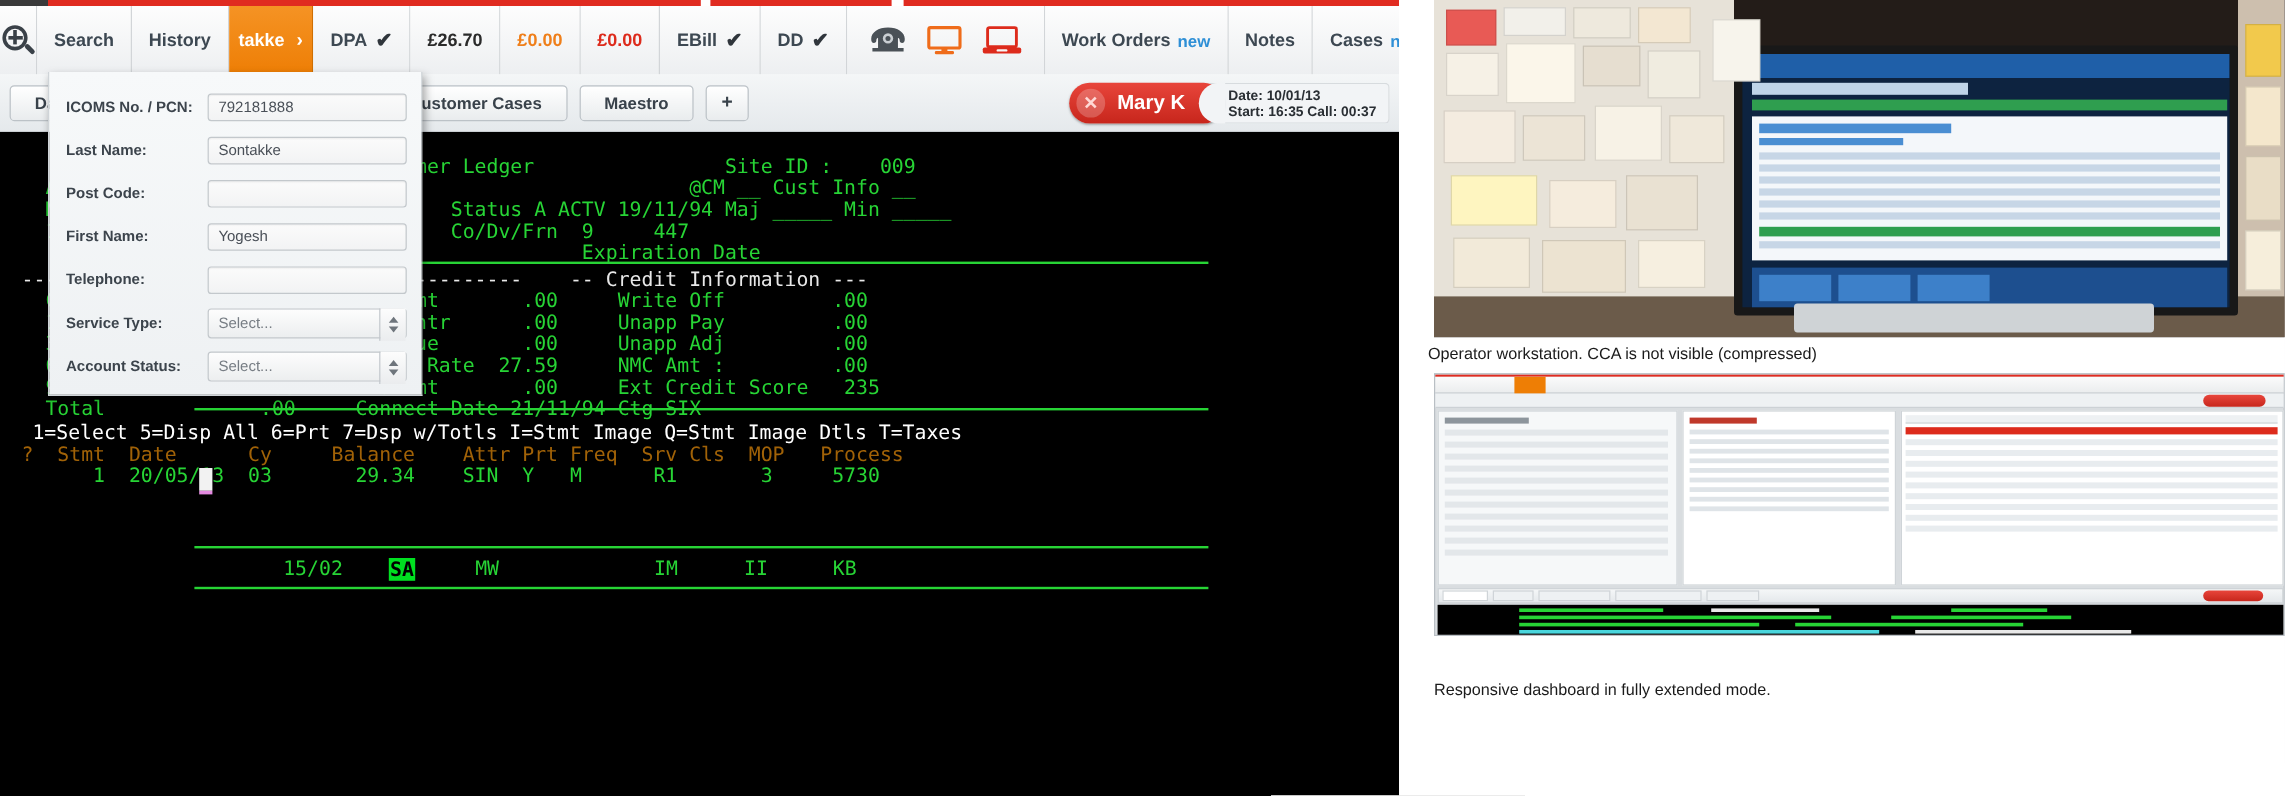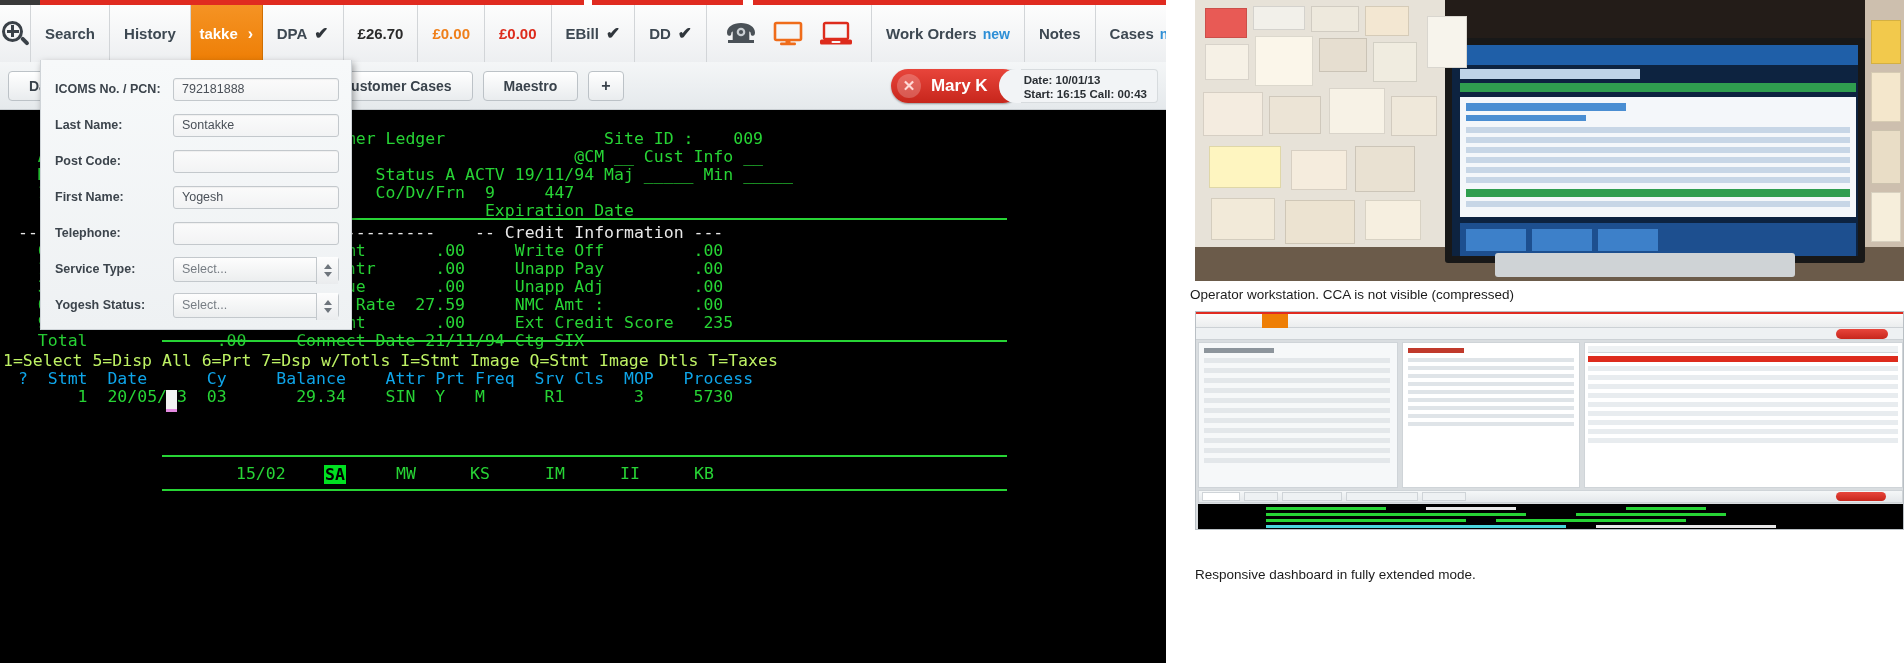--- a/index.html
+++ b/index.html
@@ -152,21 +152,21 @@
       </div>
 
       <div class="tbcell">
         <span>Search</span>
       </div>
 
       <div class="tbcell">
         <span>History</span>
       </div>
 
-      <div class="tbcell orange" style="width:72px;padding:0 24px;justify-content:center">
+      <div class="tbcell orange" style="width:72px;padding:0 8px;justify-content:flex-start">
         <span>takke</span>
         <span class="chev">›</span>
       </div>
 
       <div class="tbcell">
         <span>DPA</span>
         <span class="tick">✔</span>
       </div>
 
       <div class="tbcell money c-black">
@@ -237,56 +237,55 @@
       </div>
 
       <div class="tb2right">
         <div class="agentpill">
           <span class="xmark">✕</span>
           <span class="nm">Mary K</span>
           <span class="rcap"></span>
         </div>
         <div class="calltimes">
           <div>Date: 10/01/13</div>
-          <div>Start: 16:15  Call: 00:43</div>
+          <div>Start: 16:35  Call: 00:37</div>
         </div>
       </div>
     </div>
 
     <div class="term">
 
       <div class="termtxt" style="top:20px;left:18px"><span>                            Customer Ledger                Site ID :    009</span></div>
       <div class="termtxt" style="top:38px;left:18px"><span>  ACCT NO  7921818888-01                                @CM __ Cust Info __</span></div>
       <div class="termtxt" style="top:56px;left:18px"><span>  MRS R SONTAKKE  IDGE              Status A ACTV 19/11/94 Maj _____ Min _____</span></div>
       <div class="termtxt" style="top:74px;left:18px"><span>  1 BERKLEY DRIVE                   Co/Dv/Frn  9     447</span></div>
       <div class="termtxt" style="top:92px;left:18px"><span>     GL15 5JQ                   ____________   Expiration Date ______________</span></div>
       <div class="termtxt w" style="top:114px;left:18px;color:#e8e8e8"><span>--- Account Aging -------- ---------------    -- Credit Information ---</span></div>
       <div class="termtxt" style="top:132px;left:18px"><span>  Current           .00     Dep Amt       .00     Write Off         .00</span></div>
       <div class="termtxt" style="top:150px;left:18px"><span>  1- 30             .00     Dep Intr      .00     Unapp Pay         .00</span></div>
       <div class="termtxt" style="top:168px;left:18px"><span>  31-60             .00     Dep Due       .00     Unapp Adj         .00</span></div>
       <div class="termtxt" style="top:186px;left:18px"><span>  61-90             .00     Mthly Rate  27.59     NMC Amt :         .00</span></div>
       <div class="termtxt" style="top:204px;left:18px"><span>  91+               .00     Pnd Pmt       .00     Ext Credit Score   235</span></div>
       <div class="termtxt" style="top:222px;left:18px"><span>  Total             .00     Connect Date 21/11/94 Ctg SIX</span></div>
-      <div class="termtxt cy" style="top:242px;left:3px;color:#bef264"><span>1=Select 5=Disp All 6=Prt 7=Dsp w/Totls I=Stmt Image Q=Stmt Image Dtls T=Taxes</span></div>
-      <div class="termtxt w" style="top:260px;left:18px;color:#0ea5e9"><span>?  Stmt  Date      Cy     Balance    Attr Prt Freq  Srv Cls  MOP   Process</span></div>
+      <div class="termtxt cy" style="top:242px;left:27px;color:#ffffff"><span>1=Select 5=Disp All 6=Prt 7=Dsp w/Totls I=Stmt Image Q=Stmt Image Dtls T=Taxes</span></div>
+      <div class="termtxt w" style="top:260px;left:18px;color:#a16207"><span>?  Stmt  Date      Cy     Balance    Attr Prt Freq  Srv Cls  MOP   Process</span></div>
       <div class="termtxt" style="top:278px;left:18px"><span>      1  20/05/13  03       29.34    SIN  Y   M      R1       3     5730</span></div>
 
       <div class="hline" style="left:162px; top:108px; width:845px;"></div>
       <div class="hline" style="left:162px; top:230px; width:845px;"></div>
       <div class="hline" style="left:162px; top:345px; width:845px;"></div>
       <div class="hline" style="left:162px; top:379px; width:845px;"></div>
 
       <div class="cursorblk" style="left:166px; top:280px">
         <span class="pk"></span>
       </div>
 
       <div class="termtxt" style="top:355px;left:236px"><span>15/02</span></div>
       <div class="sahl" style="top:355px;left:324px"><span>SA</span></div>
       <div class="termtxt" style="top:355px;left:396px"><span>MW</span></div>
-      <div class="termtxt" style="top:355px;left:470px"><span>KS</span></div>
       <div class="termtxt" style="top:355px;left:545px"><span>IM</span></div>
       <div class="termtxt" style="top:355px;left:620px"><span>II</span></div>
       <div class="termtxt" style="top:355px;left:694px"><span>KB</span></div>
     </div>
 
     <div class="searchpanel">
 
       <div class="frow">
         <span class="flabel">ICOMS No. / PCN:</span>
         <span class="finput">
@@ -327,21 +326,21 @@
         <span class="fselect">
           <span>Select...</span>
           <span class="spin">
               <i class="up"></i>
               <i class="dn"></i>
             </span>
         </span>
       </div>
 
       <div class="frow">
-        <span class="flabel">Yogesh Status:</span>
+        <span class="flabel">Account Status:</span>
         <span class="fselect">
           <span>Select...</span>
           <span class="spin">
               <i class="up"></i>
               <i class="dn"></i>
             </span>
         </span>
       </div>
 
     </div>

